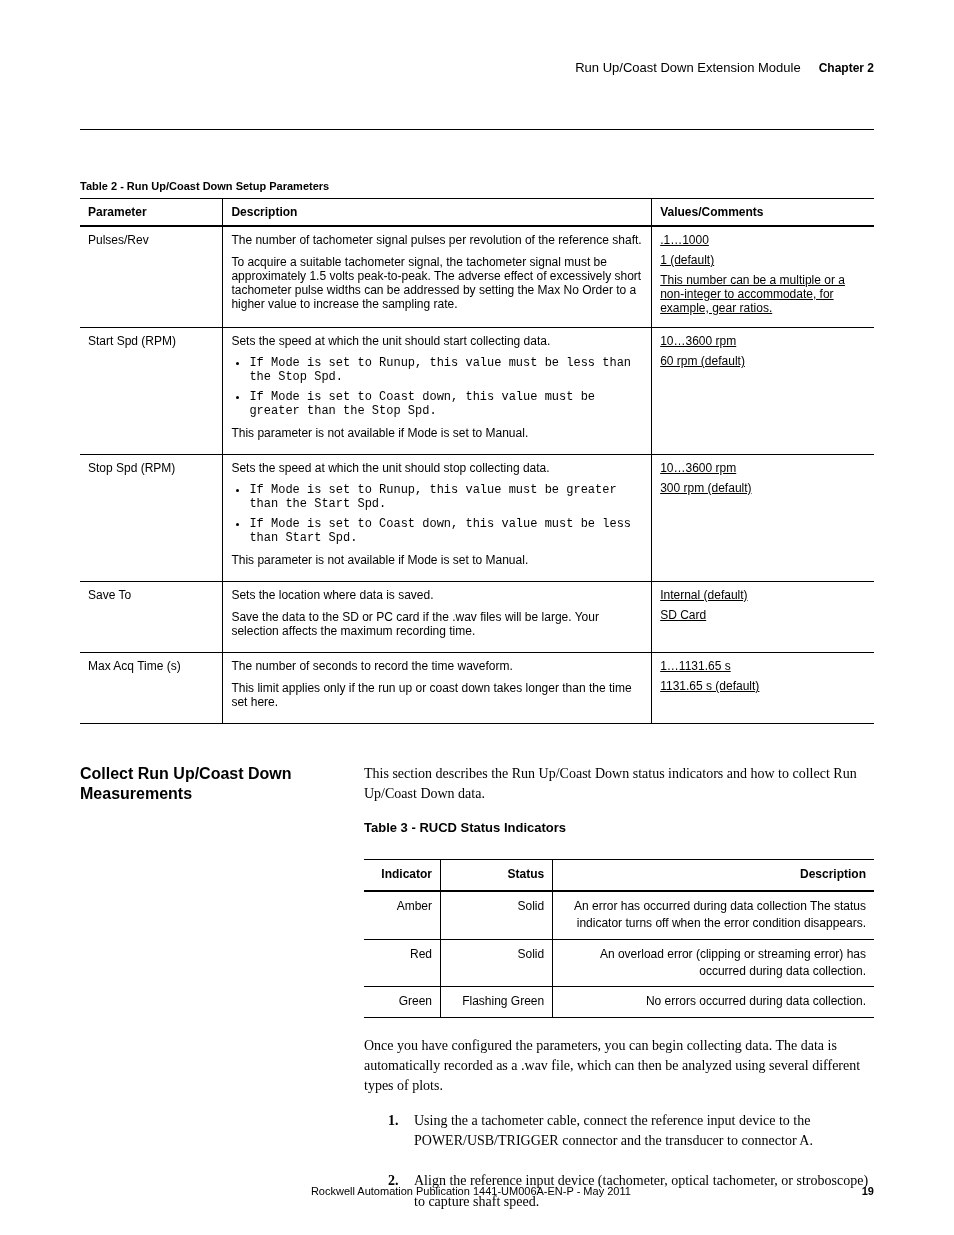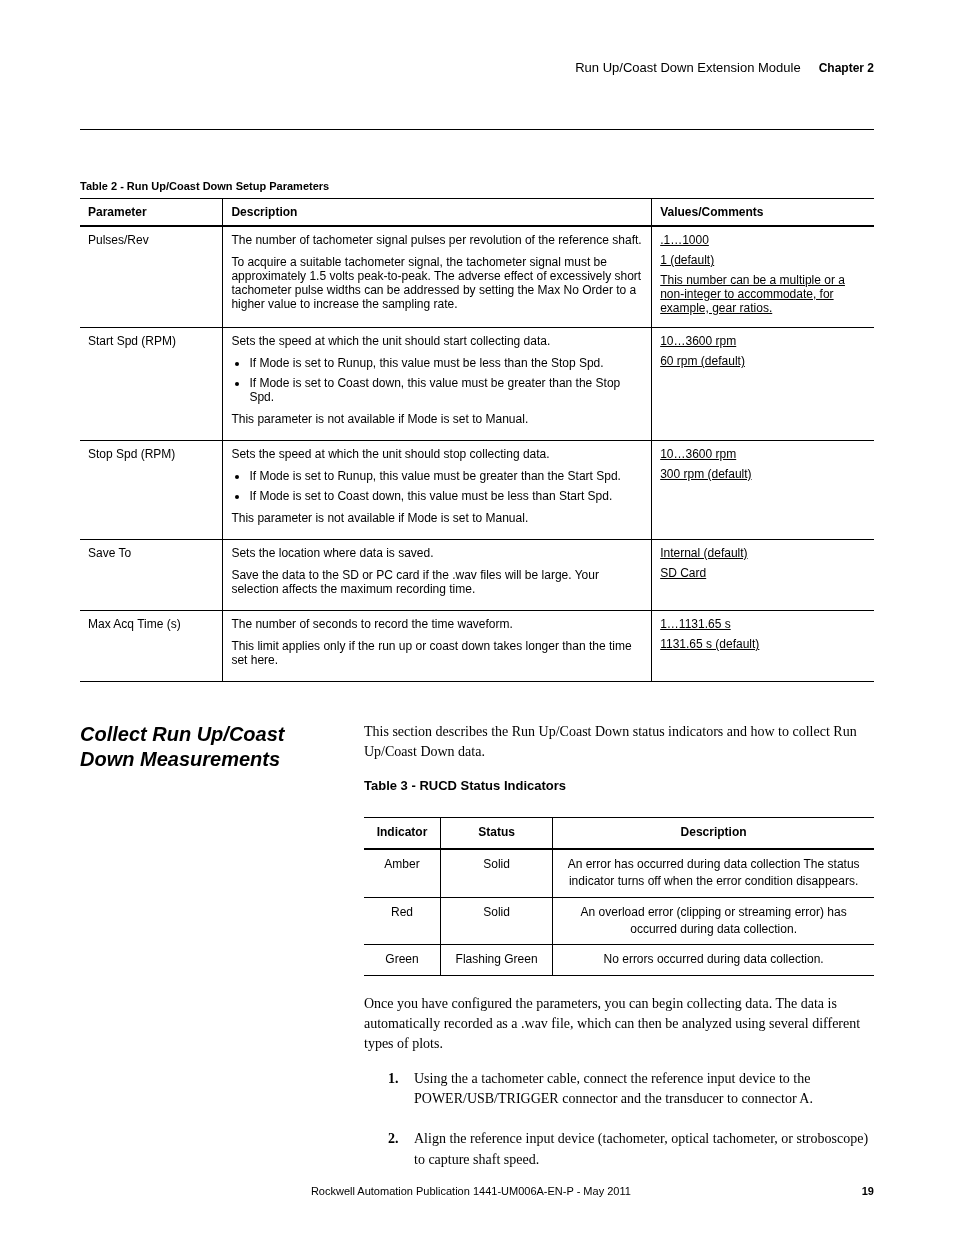--- a/index.html
+++ b/index.html
@@ -50,60 +50,59 @@
     border-bottom: 2px solid #000;
   }
   table.param-table td + td,
   table.param-table th + th {
     border-left: 1px solid #000;
   }
   table.param-table .col-param { width: 18%; }
   table.param-table .col-desc { width: 54%; }
   table.param-table .col-vals { width: 28%; }
   .desc-block p { margin-bottom: 8px; }
-  .desc-block ul { margin: 4px 0 8px 18px; padding-left: 0; }
+  .desc-block ul { margin: 4px 0 8px 18px; padding-left: 0; font-family: Liberation Mono, monospace; }
   .desc-block ul li { margin-bottom: 6px; list-style: disc; }
   .vals-block p { margin-bottom: 6px; text-decoration: underline; }
 
   .section-two-col {
     display: flex;
     gap: 24px;
     margin-top: 40px;
   }
   .section-left {
     width: 260px;
     flex-shrink: 0;
   }
   .section-left h2 {
-    font-size: 20px;
+    font-size: 16px;
     font-weight: bold;
     font-family: Arial, Helvetica, sans-serif;
     line-height: 1.25;
-    font-style: italic;
   }
   .section-right {
     flex: 1;
     font-family: Georgia, 'Times New Roman', serif;
     font-size: 14px;
     line-height: 1.45;
   }
   .section-right p { margin-bottom: 14px; }
 
   table.status-table {
     width: 100%;
     border-collapse: collapse;
     font-family: Arial, Helvetica, sans-serif;
     font-size: 12px;
     margin-bottom: 18px;
   }
   table.status-table th, table.status-table td {
     border-top: 1px solid #000;
     border-bottom: 1px solid #000;
     padding: 6px 8px;
-    text-align: center;
+    text-align: right;
     vertical-align: top;
   }
   table.status-table th {
     font-weight: bold;
     border-bottom: 2px solid #000;
   }
   table.status-table td + td,
   table.status-table th + th {
     border-left: 1px solid #000;
   }

